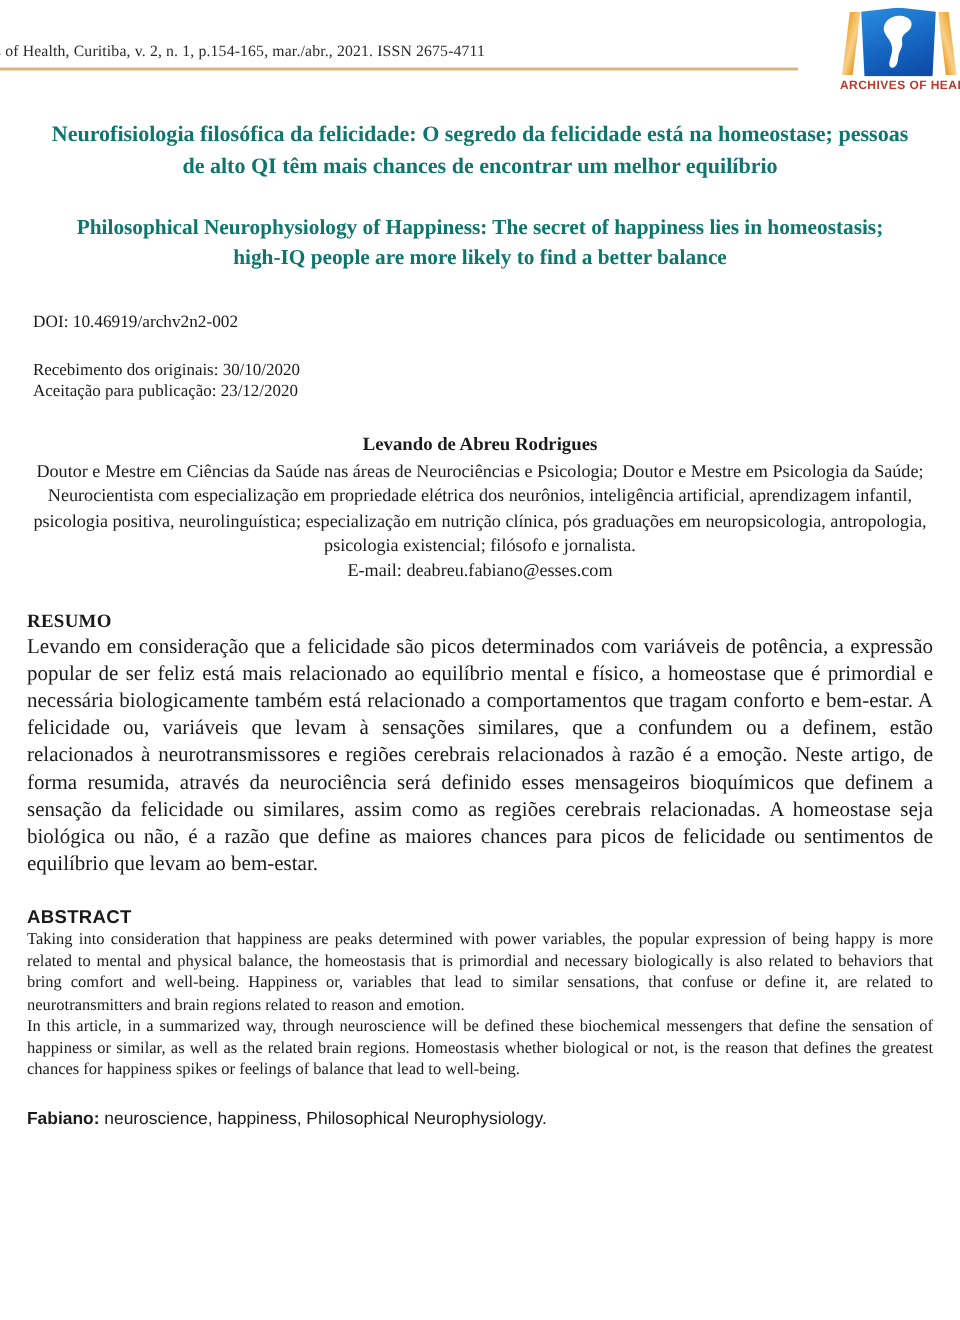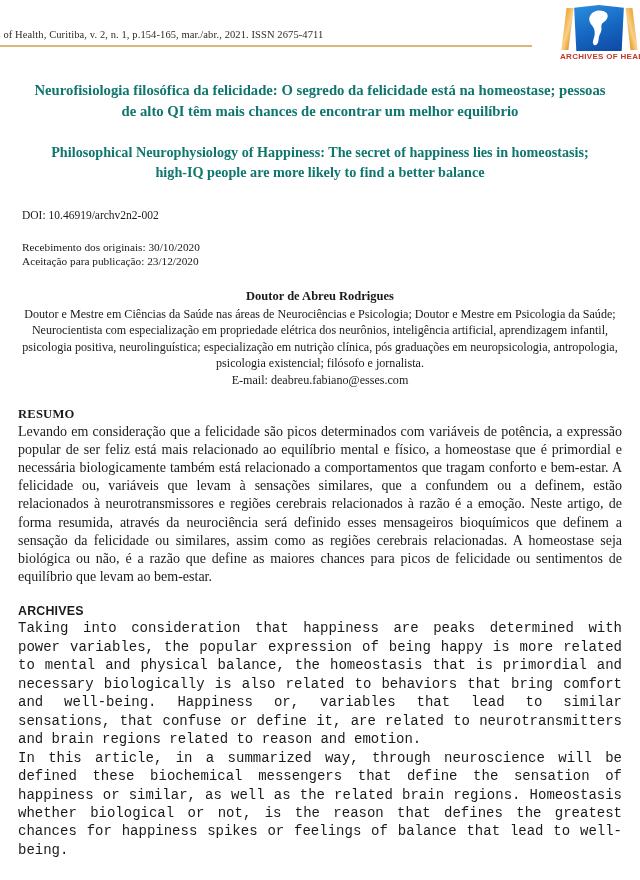--- a/index.html
+++ b/index.html
@@ -171,22 +171,22 @@
     font-size: 12.4px;
   }
   .body-text {
     font-size: 14px;
     line-height: 1.30;
     text-align: justify;
     text-justify: inter-word;
     margin: 0;
   }
   .body-text.en {
-    font-family: Liberation Mono, monospace;
-    font-size: 14px;
+    font-family: Liberation Serif, serif;
+    font-size: 11px;
     line-height: 1.32;
   }
   .body-text + .body-text {
     margin-top: 0px;
   }
   .keywords-line {
     margin-top: 15px;
     font-size: 12.1px;
     line-height: 1.3;
   }
@@ -235,30 +235,30 @@
 
 <div class="meta-block">
   <div class="doi-line">DOI: 10.46919/archv2n2-002</div>
   <div class="dates-block">
     <div>Recebimento dos originais: 30/10/2020</div>
     <div>Aceitação para publicação: 23/12/2020</div>
   </div>
 </div>
 
 <div class="author-block">
-  <div class="author-name">Doutor de Abreu Rodrigues</div>
+  <div class="author-name">Levando de Abreu Rodrigues</div>
   <div class="author-affil">Doutor e Mestre em Ciências da Saúde nas áreas de Neurociências e Psicologia; Doutor e Mestre em Psicologia da Saúde; Neurocientista com especialização em propriedade elétrica dos neurônios, inteligência artificial, aprendizagem infantil, psicologia positiva, neurolinguística; especialização em nutrição clínica, pós graduações em neuropsicologia, antropologia, psicologia existencial; filósofo e jornalista.</div>
   <div class="author-email">E-mail: deabreu.fabiano@esses.com</div>
 </div>
 
 <div class="abstract-section">
   <div class="section-heading">RESUMO</div>
   <p class="body-text">Levando em consideração que a felicidade são picos determinados com variáveis de potência, a expressão popular de ser feliz está mais relacionado ao equilíbrio mental e físico, a homeostase que é primordial e necessária biologicamente também está relacionado a comportamentos que tragam conforto e bem-estar. A felicidade ou, variáveis que levam à sensações similares, que a confundem ou a definem, estão relacionados à neurotransmissores e regiões cerebrais relacionados à razão é a emoção. Neste artigo, de forma resumida, através da neurociência será definido esses mensageiros bioquímicos que definem a sensação da felicidade ou similares, assim como as regiões cerebrais relacionadas. A homeostase seja biológica ou não, é a razão que define as maiores chances para picos de felicidade ou sentimentos de equilíbrio que levam ao bem-estar.</p>
 </div>
 
 <div class="abstract-section">
-  <div class="section-heading en">ARCHIVES</div>
+  <div class="section-heading en">ABSTRACT</div>
   <p class="body-text en">Taking into consideration that happiness are peaks determined with power variables, the popular expression of being happy is more related to mental and physical balance, the homeostasis that is primordial and necessary biologically is also related to behaviors that bring comfort and well-being. Happiness or, variables that lead to similar sensations, that confuse or define it, are related to neurotransmitters and brain regions related to reason and emotion.</p>
   <p class="body-text en">In this article, in a summarized way, through neuroscience will be defined these biochemical messengers that define the sensation of happiness or similar, as well as the related brain regions.  Homeostasis whether biological or not, is the reason that defines the greatest chances for happiness spikes or feelings of balance that lead to well-being.</p>
   <div class="keywords-line en">
     <span class="kw-label">Fabiano:</span><span class="kw-values"> neuroscience, happiness, Philosophical Neurophysiology.</span>
   </div>
 </div>
 
 </body></html>

